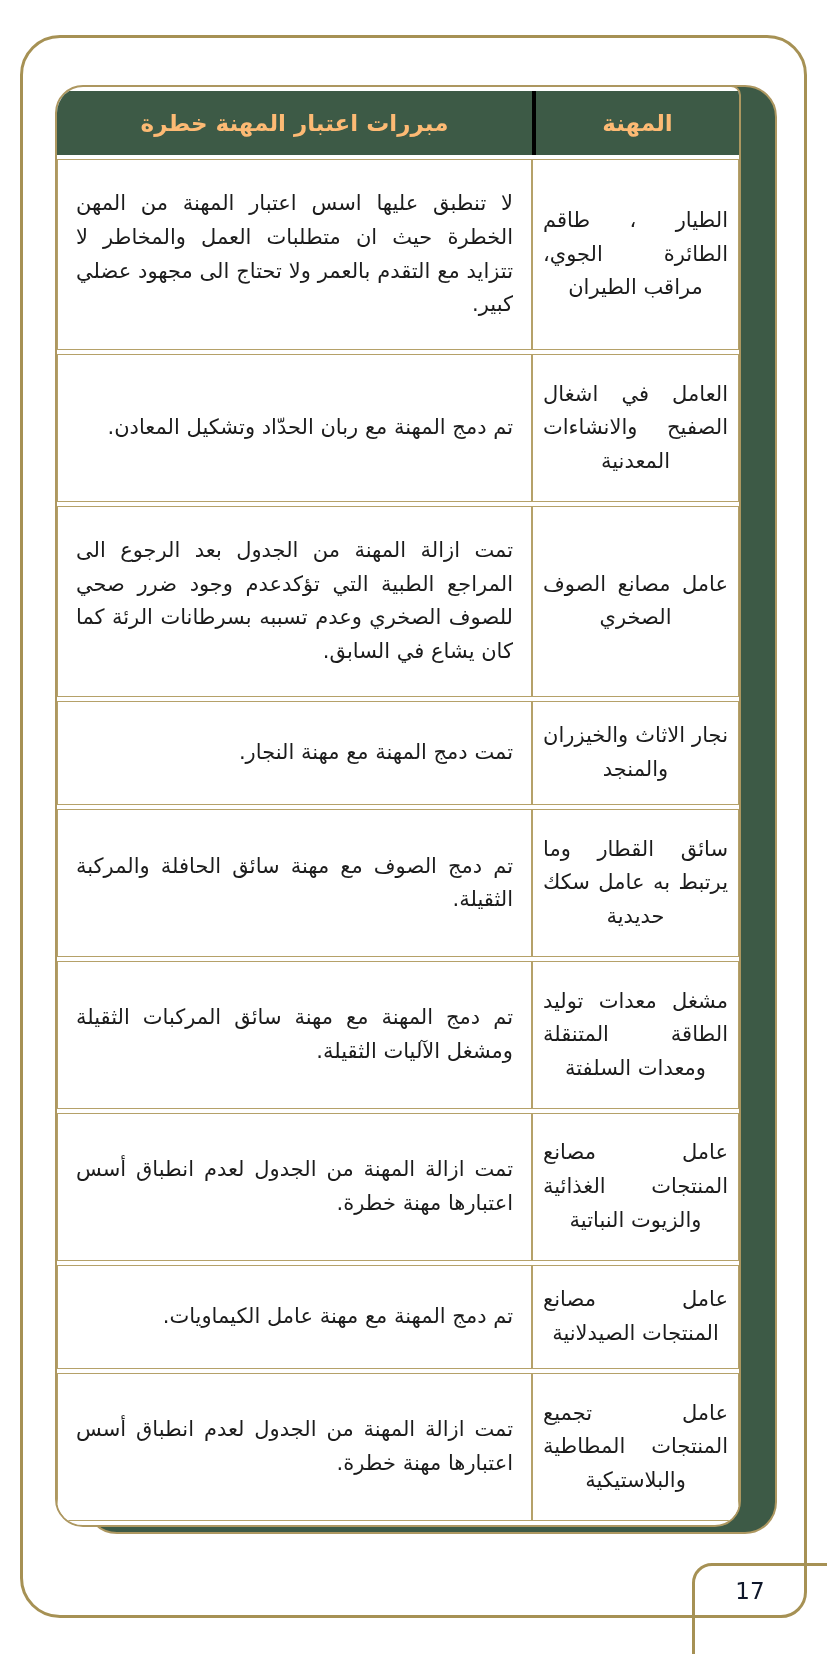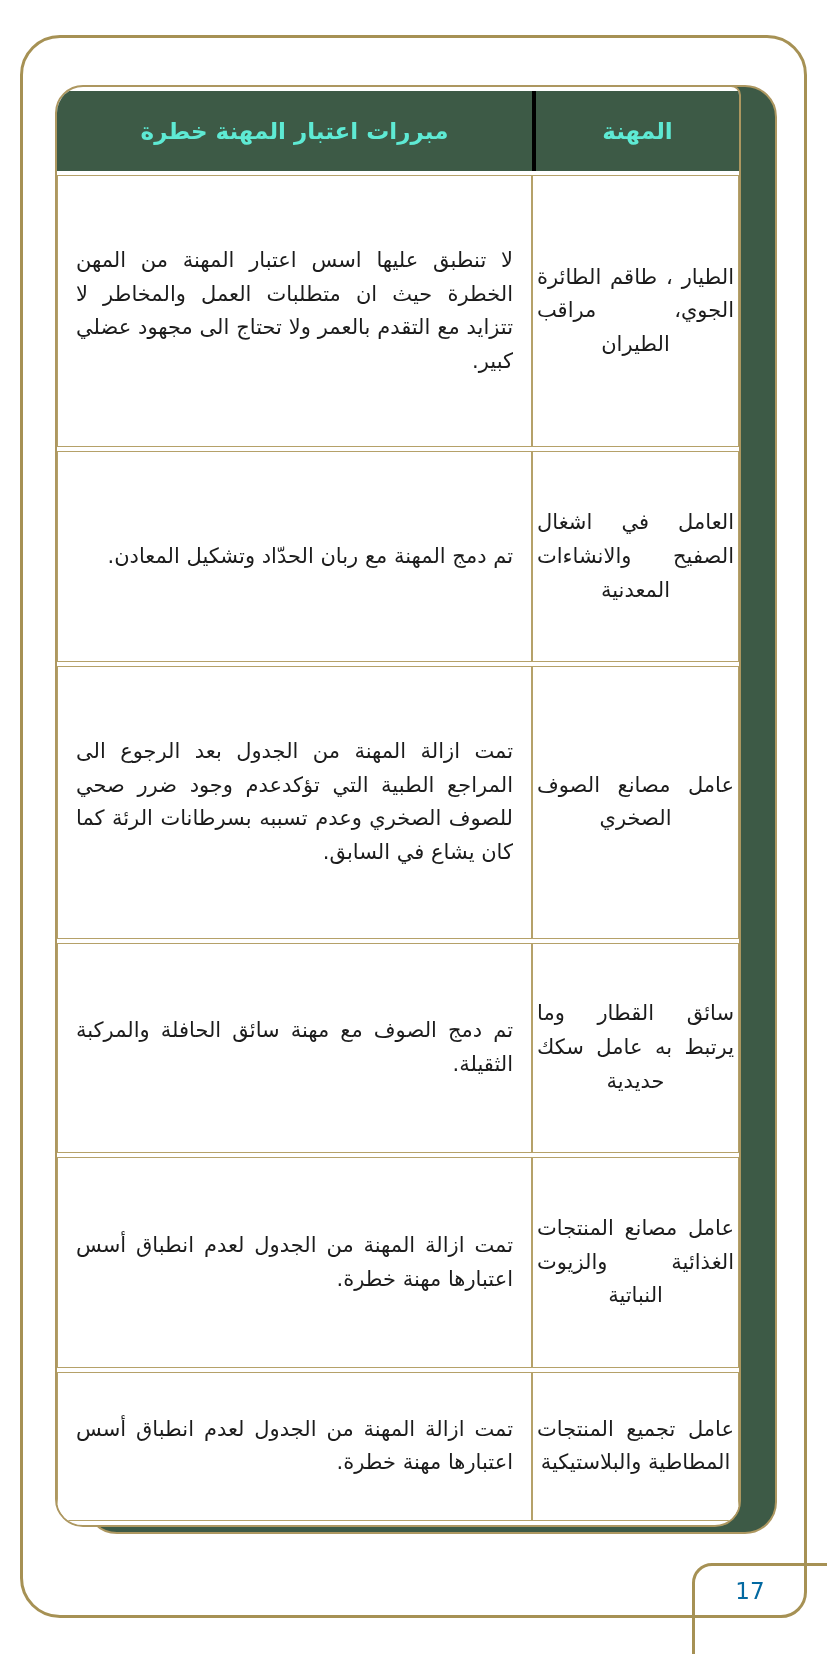--- a/index.html
+++ b/index.html
@@ -21,42 +21,42 @@
     position:absolute;left:55px;top:85px;width:686px;height:1442px;
     box-sizing:border-box;background:#ffffff;border:2px solid #ad9760;
     border-radius:28px 10px 26px 28px;overflow:hidden;
   }
   table.haz{
     width:100%;height:100%;border-collapse:separate;border-spacing:0 4px;
     table-layout:fixed;
   }
   col.col-prof{width:207px;}
   th{
-    background:#3d5a46;color:#5eead4;font-weight:bold;font-size:23px;
-    height:56px;padding:12px 8px;text-align:center;vertical-align:middle;
+    background:#3d5a46;color:#fdba74;font-weight:bold;font-size:23px;
+    height:56px;padding:4px 8px;text-align:center;vertical-align:middle;
   }
   th.th-prof{border-left:4px solid #000000;}
   td{
     border:1.5px solid #b5a169;vertical-align:middle;color:#1c1c1c;
     font-size:21px;line-height:1.6;height:56px;background:#ffffff;
   }
   td.prof{
-    text-align:justify;text-align-last:center;padding:6px 4px;
+    text-align:justify;text-align-last:center;padding:6px 10px;
   }
   td.just{
     text-align:justify;text-align-last:right;padding:6px 18px;
   }
   .page-number-tab{
     position:absolute;left:692px;top:1563px;width:230px;height:170px;
     box-sizing:border-box;border:3px solid #a69154;border-radius:20px;
   }
   .page-number{
     position:absolute;left:692px;top:1565px;width:116px;height:52px;
     display:flex;align-items:center;justify-content:center;
-    color:#0369a1;font-size:23px;
+    color:#0f172a;font-size:23px;
   }
 </style>
 </head>
 <body>
 
 <div class="page">
 
   <div class="page-border"></div>
   <div class="green-backing"></div>
 
@@ -79,26 +79,38 @@
         </tr>
         <tr>
           <td class="prof">العامل في اشغال الصفيح والانشاءات المعدنية</td>
           <td class="just">تم دمج المهنة مع ربان الحدّاد وتشكيل المعادن.</td>
         </tr>
         <tr>
           <td class="prof">عامل مصانع الصوف الصخري</td>
           <td class="just">تمت ازالة المهنة من الجدول بعد الرجوع الى المراجع الطبية التي تؤكدعدم وجود ضرر صحي للصوف الصخري وعدم تسببه بسرطانات الرئة كما كان يشاع في السابق.</td>
         </tr>
         <tr>
+          <td class="prof">نجار الاثاث والخيزران والمنجد</td>
+          <td class="just">تمت دمج المهنة مع مهنة النجار.</td>
+        </tr>
+        <tr>
           <td class="prof">سائق القطار وما يرتبط به عامل سكك حديدية</td>
           <td class="just">تم دمج الصوف مع مهنة سائق الحافلة والمركبة الثقيلة.</td>
         </tr>
         <tr>
+          <td class="prof">مشغل معدات توليد الطاقة المتنقلة ومعدات السلفتة</td>
+          <td class="just">تم دمج المهنة مع مهنة سائق المركبات الثقيلة ومشغل الآليات الثقيلة.</td>
+        </tr>
+        <tr>
           <td class="prof">عامل مصانع المنتجات الغذائية والزيوت النباتية</td>
           <td class="just">تمت ازالة المهنة من الجدول لعدم انطباق أسس اعتبارها مهنة خطرة.</td>
+        </tr>
+        <tr>
+          <td class="prof">عامل مصانع المنتجات الصيدلانية</td>
+          <td class="just">تم دمج المهنة مع مهنة عامل الكيماويات.</td>
         </tr>
         <tr>
           <td class="prof">عامل تجميع المنتجات المطاطية والبلاستيكية</td>
           <td class="just">تمت ازالة المهنة من الجدول لعدم انطباق أسس اعتبارها مهنة خطرة.</td>
         </tr>
 
       </tbody>
     </table>
   </div>
 

